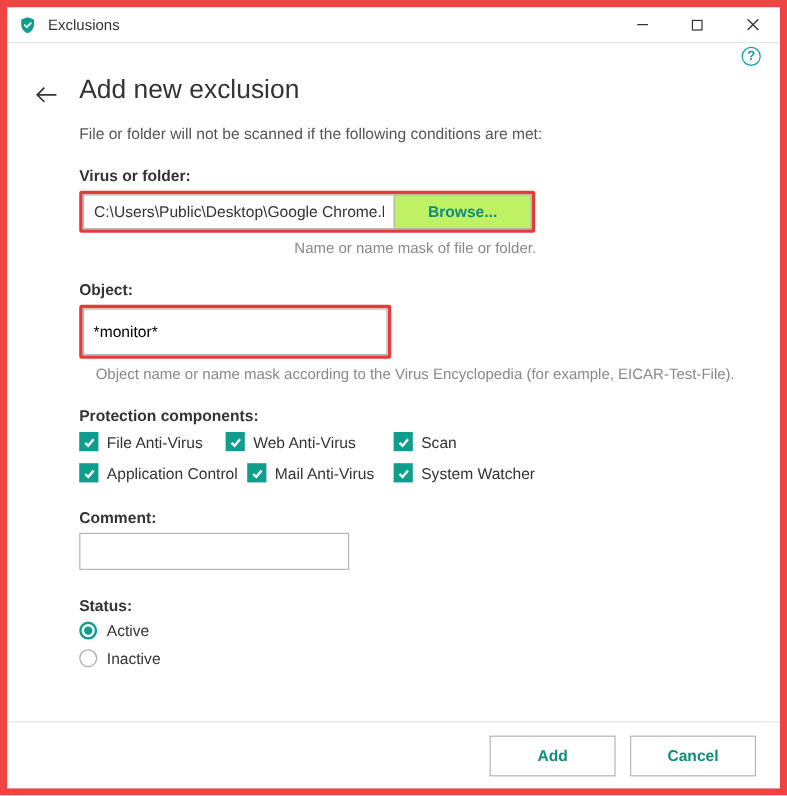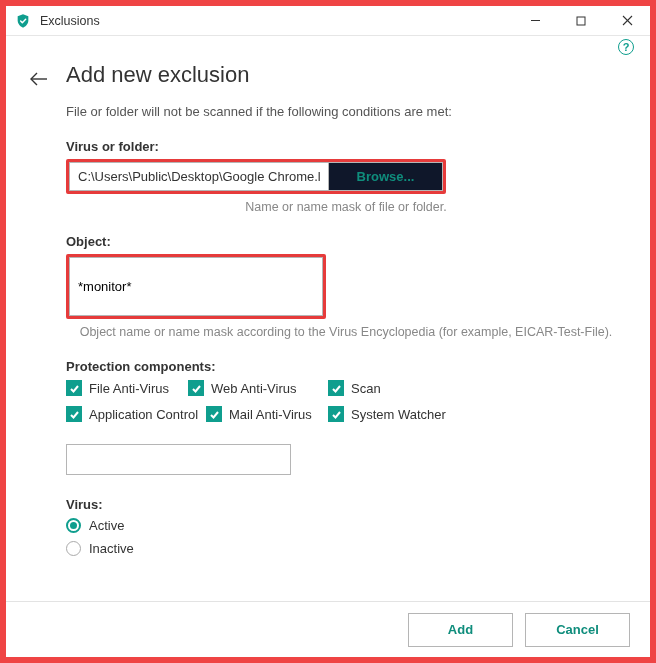--- a/index.html
+++ b/index.html
@@ -98,42 +98,42 @@
     border:1px solid #b5b5b5;
     border-right:none;
     padding: 6px 8px;
     font-size: 13px;
     color: #333;
     outline:none;
   }
   .browse-btn {
     width: 115px;
     border:1px solid #b5b5b5;
-    background:#0f172a;
+    background:#bef264;
     color:#0f8d7c;
     font-size:13px;
     font-weight:600;
     cursor:pointer;
   }
   .hint {
     font-size: 12.5px;
     color: #888;
     margin-top: 6px;
     margin-bottom: 20px;
     text-align: center;
   }
   .object-input-wrap {
     width: 260px;
     border: 3px solid #e63b3b;
     border-radius: 2px;
   }
   .object-input {
     width:100%;
     border:1px solid #b5b5b5;
-    padding: 21px 8px;
+    padding: 11px 8px;
     font-size:13px;
     outline:none;
   }
   .components {
     display:flex; flex-wrap:wrap;
     width: 420px;
     row-gap: 10px;
     margin-top: 6px;
     margin-bottom: 22px;
   }
@@ -308,24 +308,25 @@
           <span class="chk">
               <svg width="11" height="11" viewBox="0 0 11 11">
                 <polyline points="2,6 4.5,8.5 9,3" stroke-width="2" fill="none"></polyline>
               </svg>
             </span>
           <span>System Watcher</span>
         </div>
       </div>
 
       
+      <div class="field-label">Comment:</div>
       <input class="comment-input" type="text" value="" style="">
 
       
-      <div class="field-label">Virus:</div>
+      <div class="field-label">Status:</div>
       <div class="radio-group">
         <div class="radio-item">
           <span class="radio selected"></span>
           <span>Active</span>
         </div>
         <div class="radio-item">
           <span class="radio"></span>
           <span>Inactive</span>
         </div>
       </div>

